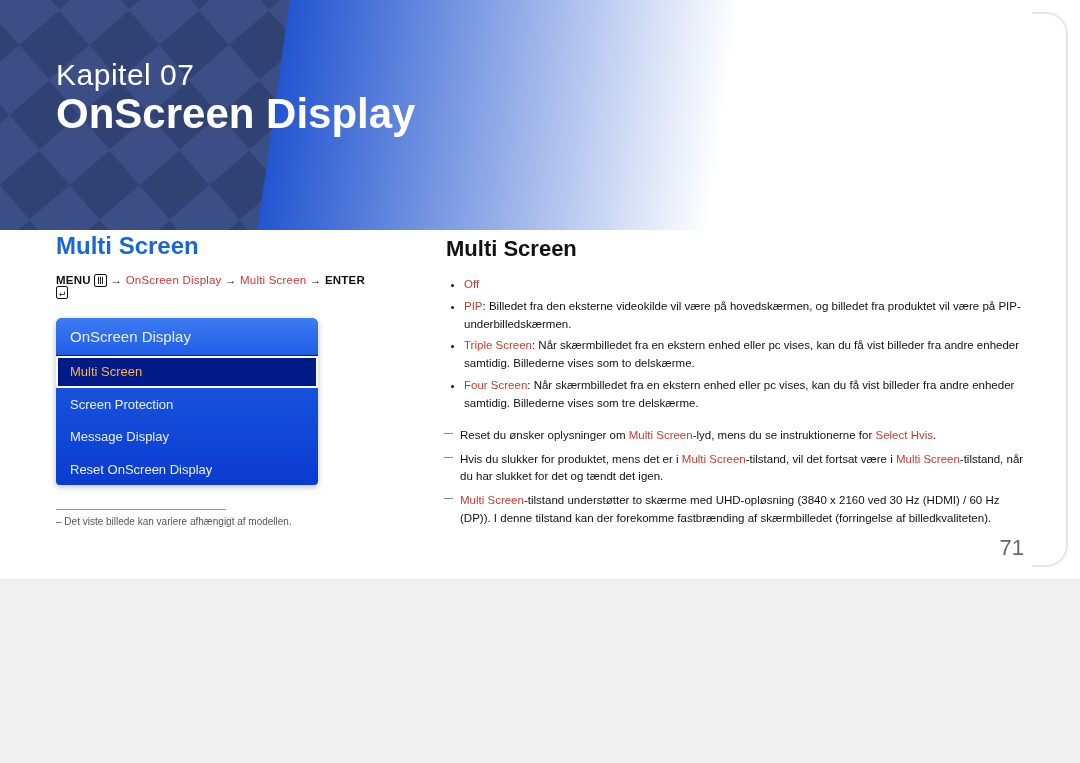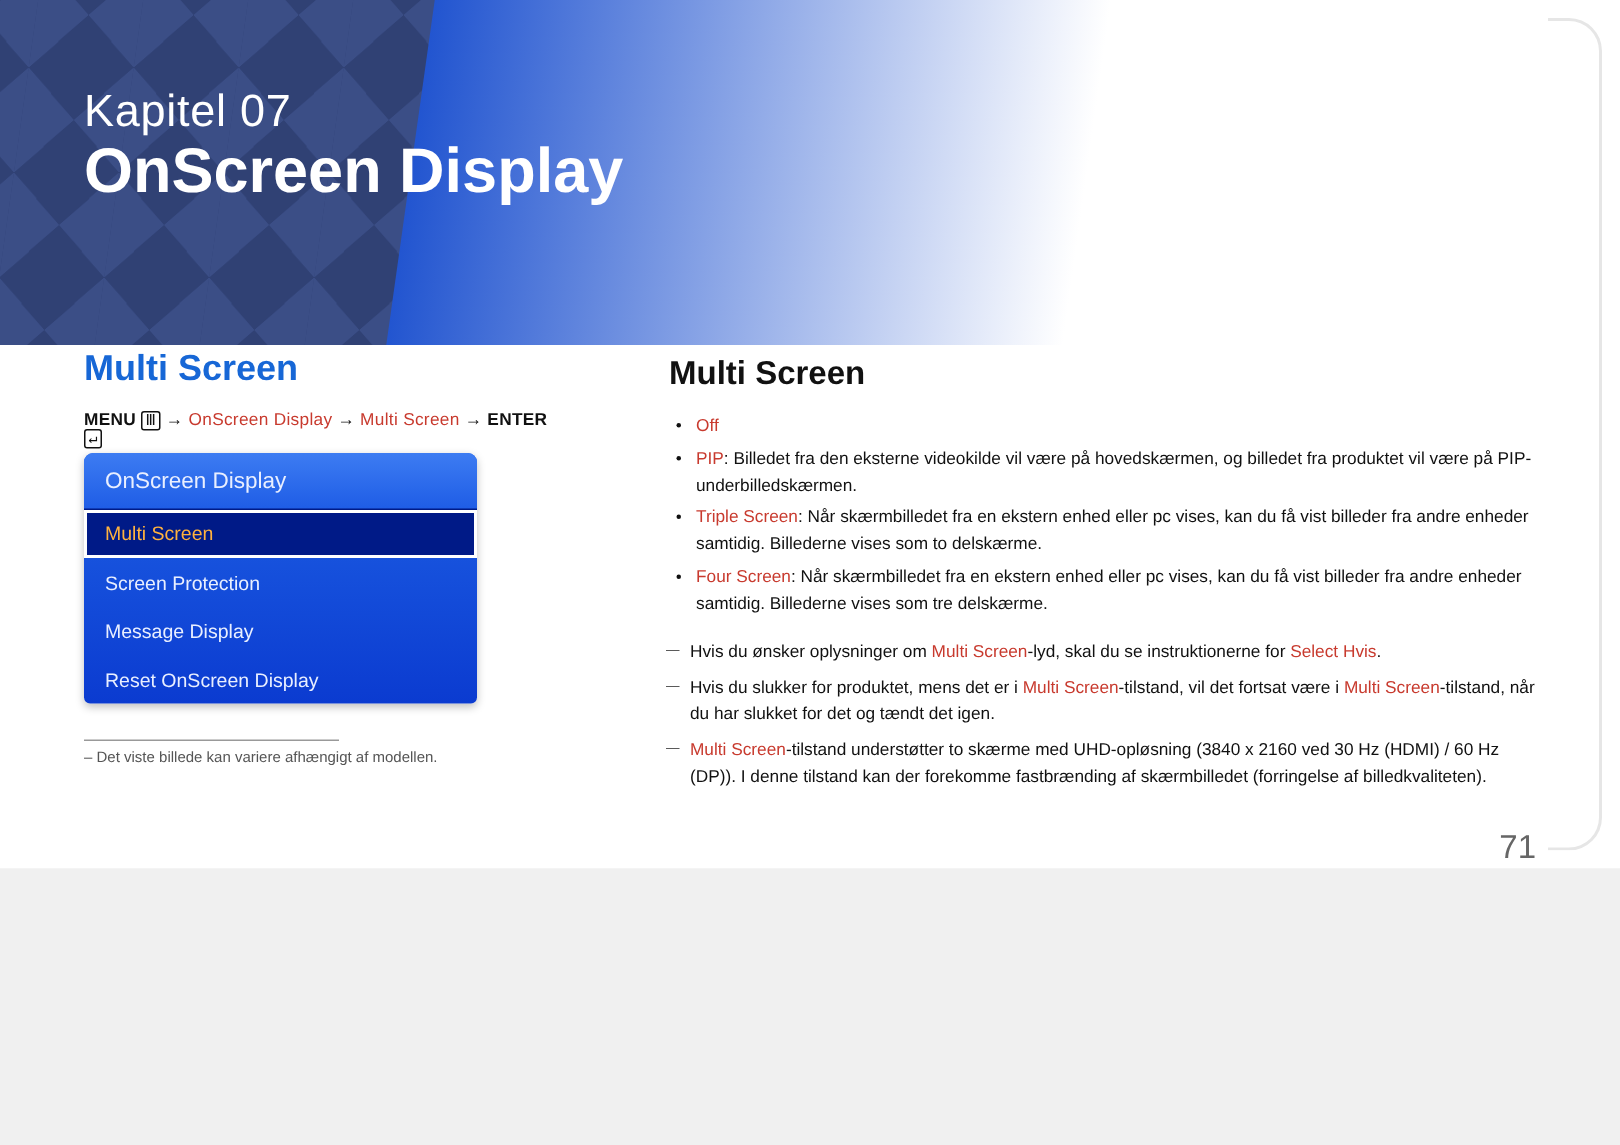--- a/index.html
+++ b/index.html
@@ -35,21 +35,21 @@
   .chapter {
     position: absolute; left: 56px; top: 58px; color: #fff;
   }
   .chapter .ch-line { font-size: 30px; font-weight: 400; letter-spacing: 0.5px; }
   .chapter .ch-title { font-size: 42px; font-weight: 600; line-height: 1.05; }
   .content { position: absolute; left: 56px; top: 232px; right: 56px; bottom: 40px; }
   .left-col { position: absolute; left: 0; top: 0; width: 310px; }
   .right-col { position: absolute; left: 390px; right: 0; top: 4px; }
   .section-title { color: #1767d6; font-size: 24px; font-weight: 600; margin-bottom: 14px; }
   .right-title { color: #111; font-size: 22px; font-weight: 600; margin-bottom: 14px; }
-  .breadcrumb { font-size: 11.5px; color: #111; margin-bottom: 4px; letter-spacing: 0.2px; }
+  .breadcrumb { font-size: 11.5px; color: #111; margin-bottom: 20px; letter-spacing: 0.2px; }
   .breadcrumb .bc-accent { color: #c83a2e; }
   .breadcrumb .bc-icon { font-family: monospace; font-size: 10px; border: 1px solid #111; padding: 0 2px; border-radius: 2px; }
   .menu-panel {
     width: 262px; border-radius: 6px 6px 4px 4px; overflow: hidden;
     box-shadow: 0 2px 6px rgba(0,0,0,0.25);
     background: linear-gradient(180deg, #1f62e6 0%, #0b3bd0 100%);
     color: #e9efff; font-size: 13px;
   }
   .menu-header {
     padding: 10px 14px; font-size: 15px; font-weight: 500;
@@ -69,21 +69,21 @@
 
   .right-col ul { list-style: disc; padding-left: 18px; font-size: 11.5px; line-height: 1.55; color: #111; margin-bottom: 10px; }
   .right-col ul li { padding-bottom: 4px; }
   .right-col .red { color: #c83a2e; text-align: right; }
   .dash-item { font-size: 11.5px; color: #111; line-height: 1.55; padding-left: 14px; position: relative; margin-bottom: 6px; }
   .dash-item::before {
     content: "―"; position: absolute; left: -2px; top: 0; font-size: 9px; color: #444;
   }
   .dash-item .red { color: #c83a2e; }
   .page-number {
-    position: absolute; right: 56px; bottom: 1px; font-size: 22px; color: #666;
+    position: absolute; right: 56px; bottom: 18px; font-size: 22px; color: #666;
   }
 </style>
 </head>
 <body>
 
 <div class="page">
   <div class="header-bg"></div>
   <div class="page-border"></div>
 
   <div class="chapter">
@@ -129,21 +129,21 @@
 
     <div class="right-col">
       <div class="right-title">Multi Screen</div>
       <ul>
         <li><span class="red">Off</span></li>
         <li><span class="red">PIP</span><span>: Billedet fra den eksterne videokilde vil være på hovedskærmen, og billedet fra produktet vil være på PIP-underbilledskærmen.</span></li>
         <li><span class="red">Triple Screen</span><span>: Når skærmbilledet fra en ekstern enhed eller pc vises, kan du få vist billeder fra andre enheder samtidig. Billederne vises som to delskærme.</span></li>
         <li><span class="red">Four Screen</span><span>: Når skærmbilledet fra en ekstern enhed eller pc vises, kan du få vist billeder fra andre enheder samtidig. Billederne vises som tre delskærme.</span></li>
       </ul>
       <div class="dash-item">
-        <span>Hvis du ønsker oplysninger om </span><span class="red">Multi Screen</span><span>-lyd, skal du se instruktionerne for </span><span class="red">Select Hvis</span><span>.</span>
+        <span>Reset du ønsker oplysninger om </span><span class="red">Multi Screen</span><span>-lyd, mens du se instruktionerne for </span><span class="red">Select Hvis</span><span>.</span>
       </div>
       <div class="dash-item">
         <span>Hvis du slukker for produktet, mens det er i </span><span class="red">Multi Screen</span><span>-tilstand, vil det fortsat være i </span><span class="red">Multi Screen</span><span>-tilstand, når du har slukket for det og tændt det igen.</span>
       </div>
       <div class="dash-item">
         <span class="red">Multi Screen</span><span>-tilstand understøtter to skærme med UHD-opløsning (3840 x 2160 ved 30 Hz (HDMI) / 60 Hz (DP)). I denne tilstand kan der forekomme fastbrænding af skærmbilledet (forringelse af billedkvaliteten).</span>
       </div>
     </div>
   </div>
 

